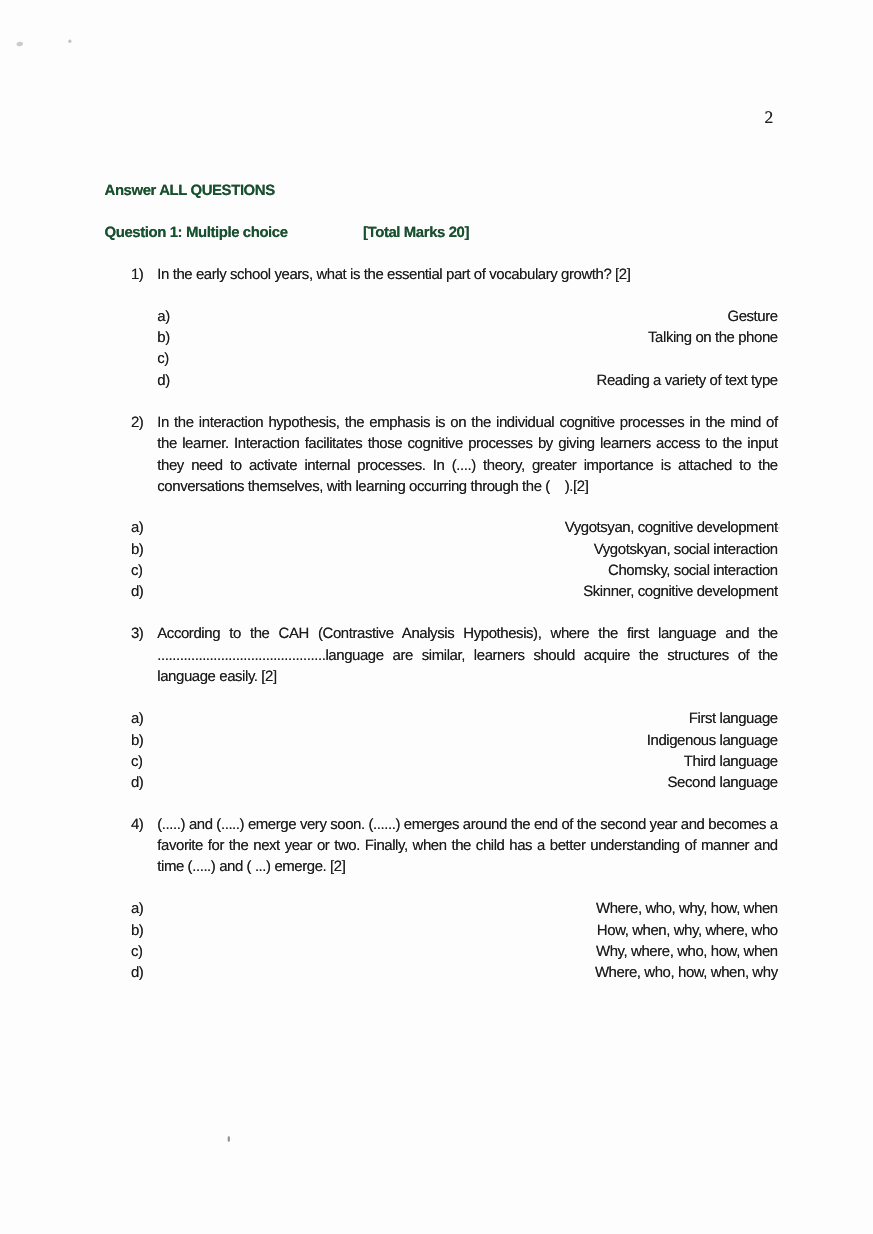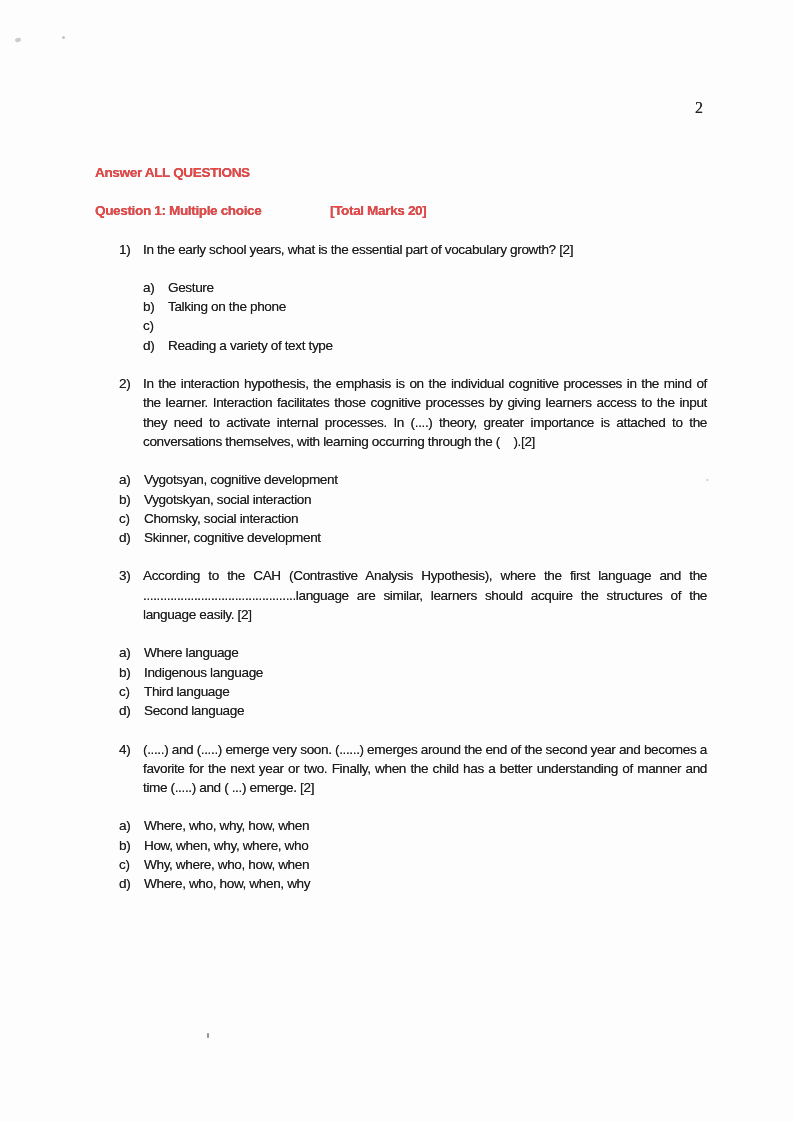--- a/index.html
+++ b/index.html
@@ -25,31 +25,31 @@
     letter-spacing: 0;
     color: #222;
   }
   .content {
     position: absolute;
     left: 95px;
     top: 163px;
     width: 612px;
   }
   .block { margin: 0 0 19px 0; }
-  .bold { font-weight: 700; color: #ef4444; }
+  .bold { font-weight: 700; color: #14532d; }
   .heading-row { position: relative; }
   .marks { position: absolute; left: 235px; top: 0; }
   .qrow { display: flex; align-items: flex-start; }
   .qnum { flex: 0 0 24px; margin-left: 24px; }
   .qtext { width: 566px; text-align: justify; }
   .opts { }
   .opt { display: flex; align-items: flex-start; }
   .opt .olabel { flex: 0 0 25px; margin-left: 24px; }
   .opt.deep .olabel { margin-left: 48px; }
-  .opt .otext { flex: 1; }
+  .opt .otext { flex: 1; text-align: right; }
   .speck { position: absolute; background: rgba(60,60,60,0.35); border-radius: 50%; }
   .speck.s1 { left: 15px;  top: 38px;   width: 6px; height: 4px; transform: rotate(-15deg); background: rgba(90,90,90,0.30); }
   .speck.s2 { left: 62px;  top: 36px;   width: 3px; height: 3px; background: rgba(90,90,90,0.35); }
   .speck.s3 { left: 207px; top: 1033px; width: 2px; height: 5px; background: rgba(60,60,60,0.55); border-radius: 1px; }
   .speck.s4 { left: 706px; top: 479px;  width: 3px; height: 2px; background: rgba(120,120,120,0.30); }
 </style>
 </head>
 <body>
 
 <div class="page">
@@ -111,21 +111,21 @@
       </div>
     </div>
 
     <div class="block qrow">
       <span class="qnum">3)</span>
       <span class="qtext">According to the CAH (Contrastive Analysis Hypothesis), where the first language and the .............................................language are similar, learners should acquire the structures of the language easily. [2]</span>
     </div>
     <div class="block opts">
       <div class="opt">
         <span class="olabel">a)</span>
-        <span class="otext">Where language</span>
+        <span class="otext">First language</span>
       </div>
       <div class="opt">
         <span class="olabel">b)</span>
         <span class="otext">Indigenous language</span>
       </div>
       <div class="opt">
         <span class="olabel">c)</span>
         <span class="otext">Third language</span>
       </div>
       <div class="opt">

